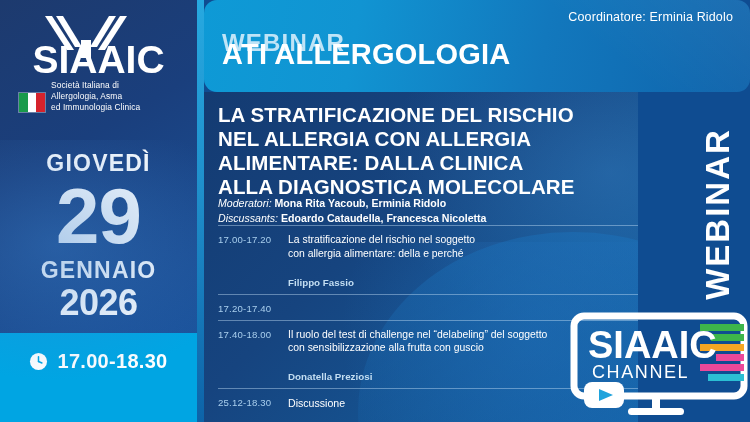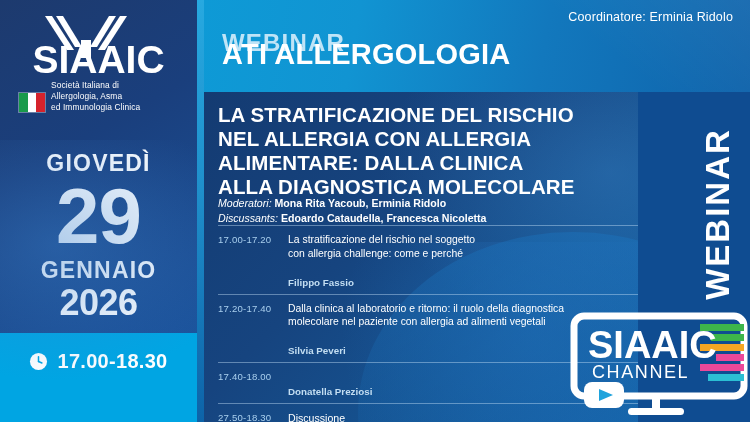--- a/index.html
+++ b/index.html
@@ -155,20 +155,21 @@
   }
 
   
   .header-band {
     position: absolute;
     left: 204px; top: 0;
     width: 546px;
     height: 92px;
     background: linear-gradient(100deg, #0e9ad6 0%, #1194d2 28%, #1278bd 62%, #0f63ab 100%);
     overflow: hidden;
+    border-radius: 13px;
   }
   .header-band:before{
     content:"";
     position:absolute;
     right:-60px; top:-90px;
     width:320px; height:260px;
     background: linear-gradient(200deg, rgba(255,255,255,.10), rgba(255,255,255,0) 60%);
     transform: rotate(18deg);
   }
   .coordinator {
@@ -395,46 +396,43 @@
         <span class="nm">Edoardo Cataudella, Francesca Nicoletta</span>
       </div>
     </div>
 
     <div class="program">
       <div class="prog-item">
         <div class="prog-time">17.00-17.20</div>
         <div class="prog-body">
           <div class="prog-title">
             <span>La stratificazione del rischio nel soggetto</span><br>
-            <span>con allergia challenge: come e perché</span>
+            <span>con allergia alimentare: della e perché</span>
           </div>
           <div class="prog-speaker">Filippo Fassio</div>
         </div>
       </div>
 
       <div class="prog-item">
         <div class="prog-time">17.20-17.40</div>
-        <div class="prog-body">
-          <div class="prog-title">
-            <span>Dalla clinica al laboratorio e ritorno: il ruolo della diagnostica</span><br>
-            <span>molecolare nel paziente con allergia ad alimenti vegetali</span>
-          </div>
-          <div class="prog-speaker">Silvia Peveri</div>
-        </div>
       </div>
 
       <div class="prog-item">
         <div class="prog-time">17.40-18.00</div>
         <div class="prog-body">
+          <div class="prog-title">
+            <span>Il ruolo del test di challenge nel “delabeling” del soggetto</span><br>
+            <span>con sensibilizzazione alla frutta con guscio</span>
+          </div>
           <div class="prog-speaker">Donatella Preziosi</div>
         </div>
       </div>
 
       <div class="prog-item last">
-        <div class="prog-time">27.50-18.30</div>
+        <div class="prog-time">25.12-18.30</div>
         <div class="prog-body">
           <div class="prog-title">Discussione</div>
         </div>
       </div>
     </div>
   </div>
 
   <div class="vert-strip">
     <div class="vert-text">WEBINAR</div>
   </div>

